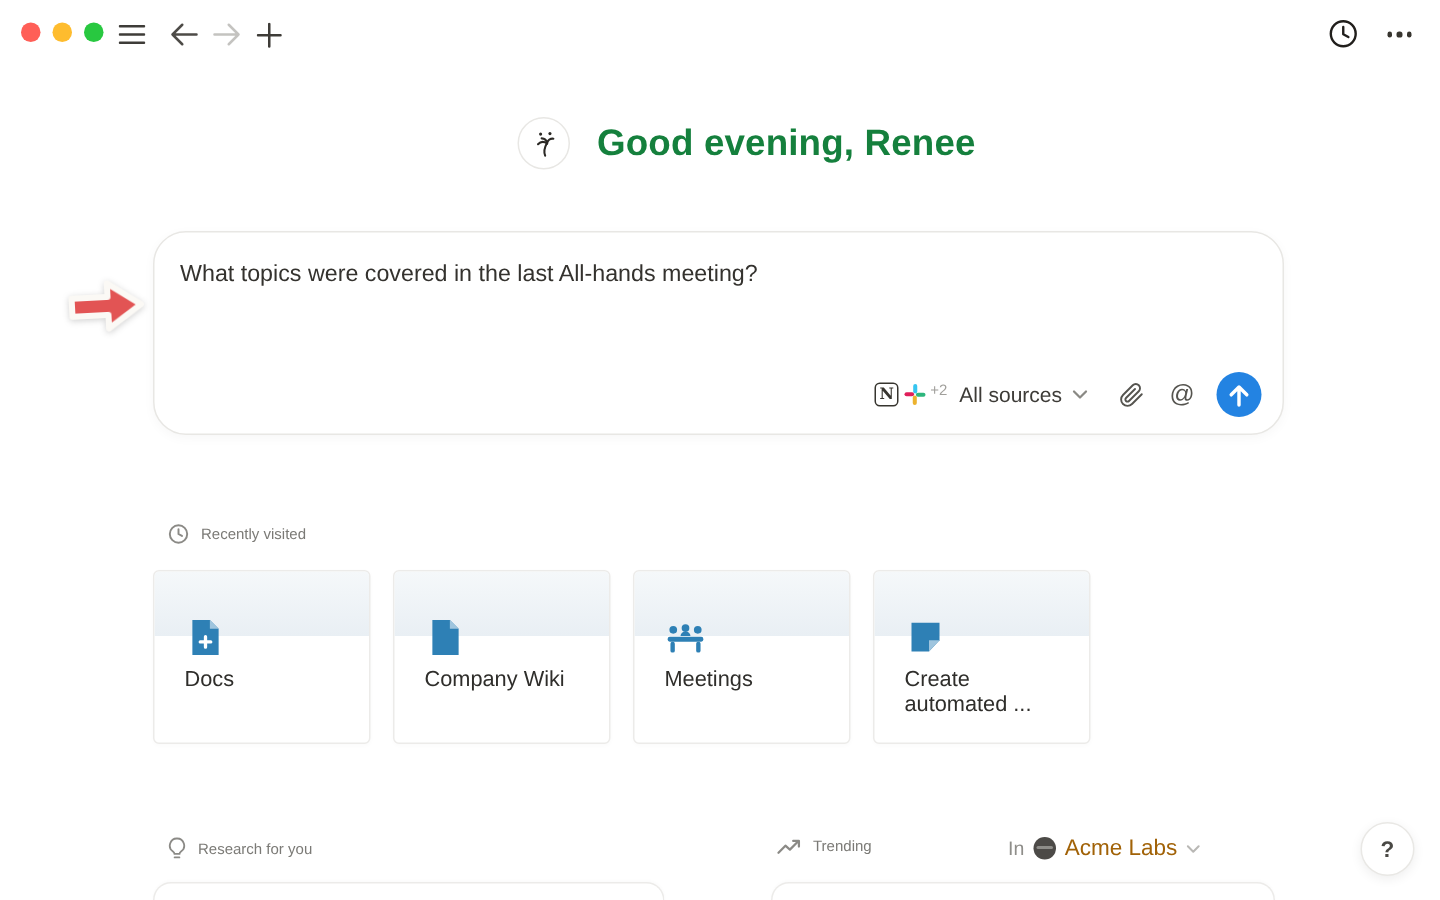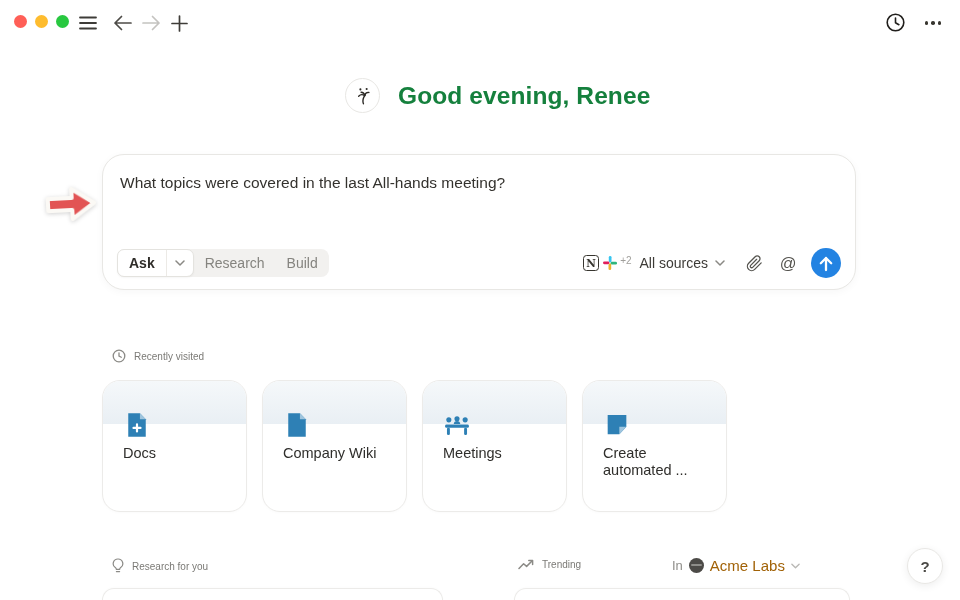--- a/index.html
+++ b/index.html
@@ -45,21 +45,21 @@
   .at-glyph { font-size:16.5px; color:#55544f; }
   .send-btn { width:30px; height:30px; border-radius:50%; background:#2383e2; display:flex; align-items:center; justify-content:center; cursor:pointer; border:none; }
 
   
   .annot { left:42px; top:180px; width:58px; height:48px; pointer-events:none; }
 
   
   .sec-head { display:flex; align-items:center; gap:8px; color:#7b7a76; font-size:10px; }
   .rv-head { left:112px; top:349px; }
   .cards-row { left:102px; top:380px; display:flex; gap:15px; }
-  .card { width:145px; height:132px; background:#fff; border:1px solid #ecebe9; border-radius:18px;
+  .card { width:145px; height:116px; background:#fff; border:1px solid #ecebe9; border-radius:4px;
     position:relative; overflow:hidden; box-shadow:0 1px 3px rgba(0,0,0,.02); cursor:pointer; }
   .card-band { height:43px; background:linear-gradient(180deg,#f5f8fa,#e9eff4); }
   .card-ico { position:absolute; left:20px; top:30px; width:28px; height:28px; }
   .card-lbl { position:absolute; left:20px; top:64px; font-size:14.5px; font-weight:500; color:#2f2e2b; width:110px; line-height:17px; }
   .fade-right { left:742px; top:372px; width:218px; height:136px; pointer-events:none;
     background:linear-gradient(90deg, rgba(255,255,255,0) 0%, rgba(255,255,255,.92) 52%, #fff 72%); }
 
   
   .sug-head { left:112px; top:558px; }
   .trend-head { left:518px; top:558px; }
@@ -131,32 +131,20 @@
     <circle cx="12" cy="7.4" r="1.2" fill="#2b2925"></circle>
     <circle cx="19.2" cy="7" r="1.2" fill="#2b2925"></circle>
   </svg>
 </div>
 <h1 class="abs greet-title">Good evening, Renee</h1>
 
 <div class="abs composer">
   <div class="abs question">What topics were covered in the last All-hands meeting?</div>
 
   <div class="abs composer-footer">
-    <div class="mode-group">
-      <div class="mode-sel">
-        <span class="lbl">Ask</span>
-        <span class="chev">
-          <svg width="10" height="6" viewBox="0 0 10 6">
-            <path d="M1 1l4 4 4-4" stroke="#8a8984" stroke-width="1.5" fill="none" stroke-linecap="round" stroke-linejoin="round"></path>
-          </svg>
-        </span>
-      </div>
-      <span class="mode-plain">Research</span>
-      <span class="mode-plain">Build</span>
-    </div>
 
     <span class="spacer"></span>
 
     <div class="src-chip">
       <span class="notion-badge">N</span>
       <svg class="slack-badge" viewBox="0 0 16 16">
         <rect x="6.8" y="1" width="2.7" height="6.4" rx="1.35" fill="#36C5F0"></rect>
         <rect x="8.6" y="6.8" width="6.4" height="2.7" rx="1.35" fill="#2EB67D"></rect>
         <rect x="6.5" y="8.6" width="2.7" height="6.4" rx="1.35" fill="#ECB22E"></rect>
         <rect x="1" y="6.5" width="6.4" height="2.7" rx="1.35" fill="#E01E5A"></rect>

